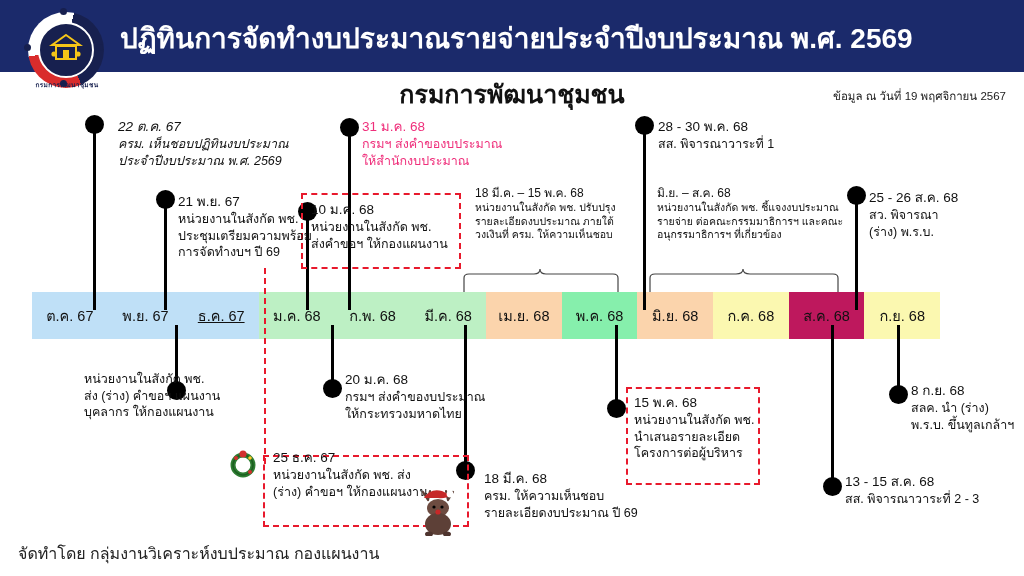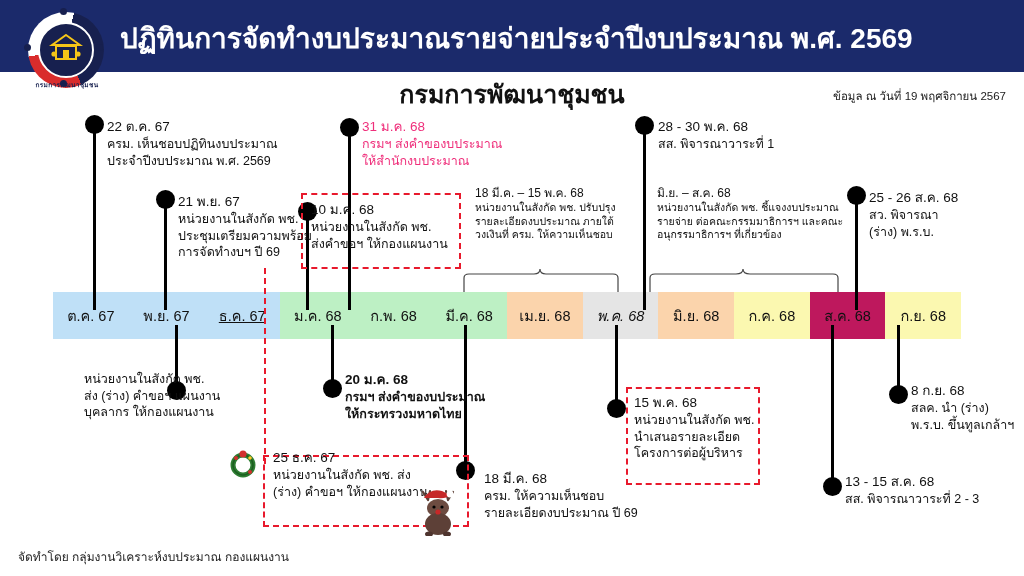--- a/index.html
+++ b/index.html
@@ -64,21 +64,21 @@
   .logo-pavilion{
     position:absolute;left:29px;top:26px;width:34px;height:32px;
   }
   .logo-text{
     position:absolute;left:6px;top:72px;width:82px;text-align:center;
     font-size:6.5px;color:#17204f;font-weight:bold;letter-spacing:.3px;
   }
 
   
   .tl-bar{
-    position:absolute;left:53px;top:292px;width:908px;height:34px;
+    position:absolute;left:32px;top:292px;width:908px;height:34px;
     z-index:2;display:flex;
   }
   .tl-seg{
     height:47px;display:flex;align-items:center;justify-content:center;
     font-size:14.5px;color:#111;box-sizing:border-box;
   }
 
   
   .pin{position:absolute;z-index:4;}
   .pin-stem{position:absolute;width:3px;background:#000;left:0;top:0;}
@@ -106,21 +106,21 @@
     position:absolute;z-index:3;
     border-left:2.2px dashed #e8192c;
   }
 
   
   .brace{position:absolute;z-index:3;}
 
   
   .footer{
     position:absolute;left:18px;bottom:10px;
-    font-size:12px;color:#222;z-index:5;
+    font-size:16px;color:#222;z-index:5;
   }
 
   
   .deco{position:absolute;z-index:6;}
 </style>
 </head>
 <body>
 
 <div id="root">
 
@@ -172,21 +172,21 @@
       </div>
       <div class="tl-seg" style="background: rgb(189, 240, 196); flex: 1 1 0px;">
         <span>ก.พ. 68</span>
       </div>
       <div class="tl-seg" style="background: rgb(189, 240, 196); flex: 1 1 0px;">
         <span>มี.ค. 68</span>
       </div>
       <div class="tl-seg" style="background: rgb(251, 212, 172); flex: 1 1 0px;">
         <span>เม.ย. 68</span>
       </div>
-      <div class="tl-seg" style="background: #e5e5e5; flex: 1 1 0px; font-style: italic;">
+      <div class="tl-seg" style="background: #86efac; flex: 1 1 0px;">
         <span>พ.ค. 68</span>
       </div>
       <div class="tl-seg" style="background: rgb(251, 212, 172); flex: 1 1 0px;">
         <span>มิ.ย. 68</span>
       </div>
       <div class="tl-seg" style="background: rgb(251, 248, 176); flex: 1 1 0px; align-items: center;">
         <span>ก.ค. 68</span>
       </div>
       <div class="tl-seg" style="background: #be185d; flex: 1 1 0px;">
         <span>ส.ค. 68</span>
@@ -243,21 +243,21 @@
   </div>
   <div class="pin" style="left:897px;top:325px;">
     <div class="pin-stem" style="height:66px;"></div>
       <div class="pin-dot" style="top:60px;"></div>
   </div>
 
   <div class="redbox" style="left:301px;top:193px;width:160px;height:76px;"></div>
   <div class="redbox" style="left:263px;top:455px;width:206px;height:72px;"></div>
   <div class="redbox" style="left:626px;top:387px;width:134px;height:98px;"></div>
 
-  <div class="lbl" style="left:107px;top:118px;width:220px;">
+  <div class="lbl" style="left:118px;top:118px;width:220px;font-style:italic;">
     <div class="d">22 ต.ค. 67</div>
     <div class="t">ครม. เห็นชอบปฏิทินงบประมาณ</div>
     <div class="t">ประจำปีงบประมาณ พ.ศ. 2569</div>
   </div>
 
   <div class="lbl" style="left:178px;top:193px;width:180px;">
     <div class="d">21 พ.ย. 67</div>
     <div class="t">หน่วยงานในสังกัด พช.</div>
     <div class="t">ประชุมเตรียมความพร้อม</div>
     <div class="t">การจัดทำงบฯ ปี 69</div>
@@ -305,21 +305,21 @@
     <div class="t">ส่ง (ร่าง) คำขอฯ แผนงาน</div>
     <div class="t">บุคลากร ให้กองแผนงาน</div>
   </div>
 
   <div class="lbl" style="left:273px;top:449px;width:200px;">
     <div class="d">25 ธ.ค. 67</div>
     <div class="t">หน่วยงานในสังกัด พช. ส่ง</div>
     <div class="t">(ร่าง) คำขอฯ ให้กองแผนงาน</div>
   </div>
 
-  <div class="lbl" style="left:345px;top:371px;width:200px;font-weight:bold;">
+  <div class="lbl" style="left:345px;top:371px;width:200px;">
     <div class="d">20 ม.ค. 68</div>
     <div class="t">กรมฯ ส่งคำของบประมาณ</div>
     <div class="t">ให้กระทรวงมหาดไทย</div>
   </div>
 
   <div class="lbl" style="left:484px;top:470px;width:220px;">
     <div class="d">18 มี.ค. 68</div>
     <div class="t">ครม. ให้ความเห็นชอบ</div>
     <div class="t">รายละเอียดงบประมาณ ปี 69</div>
   </div>

